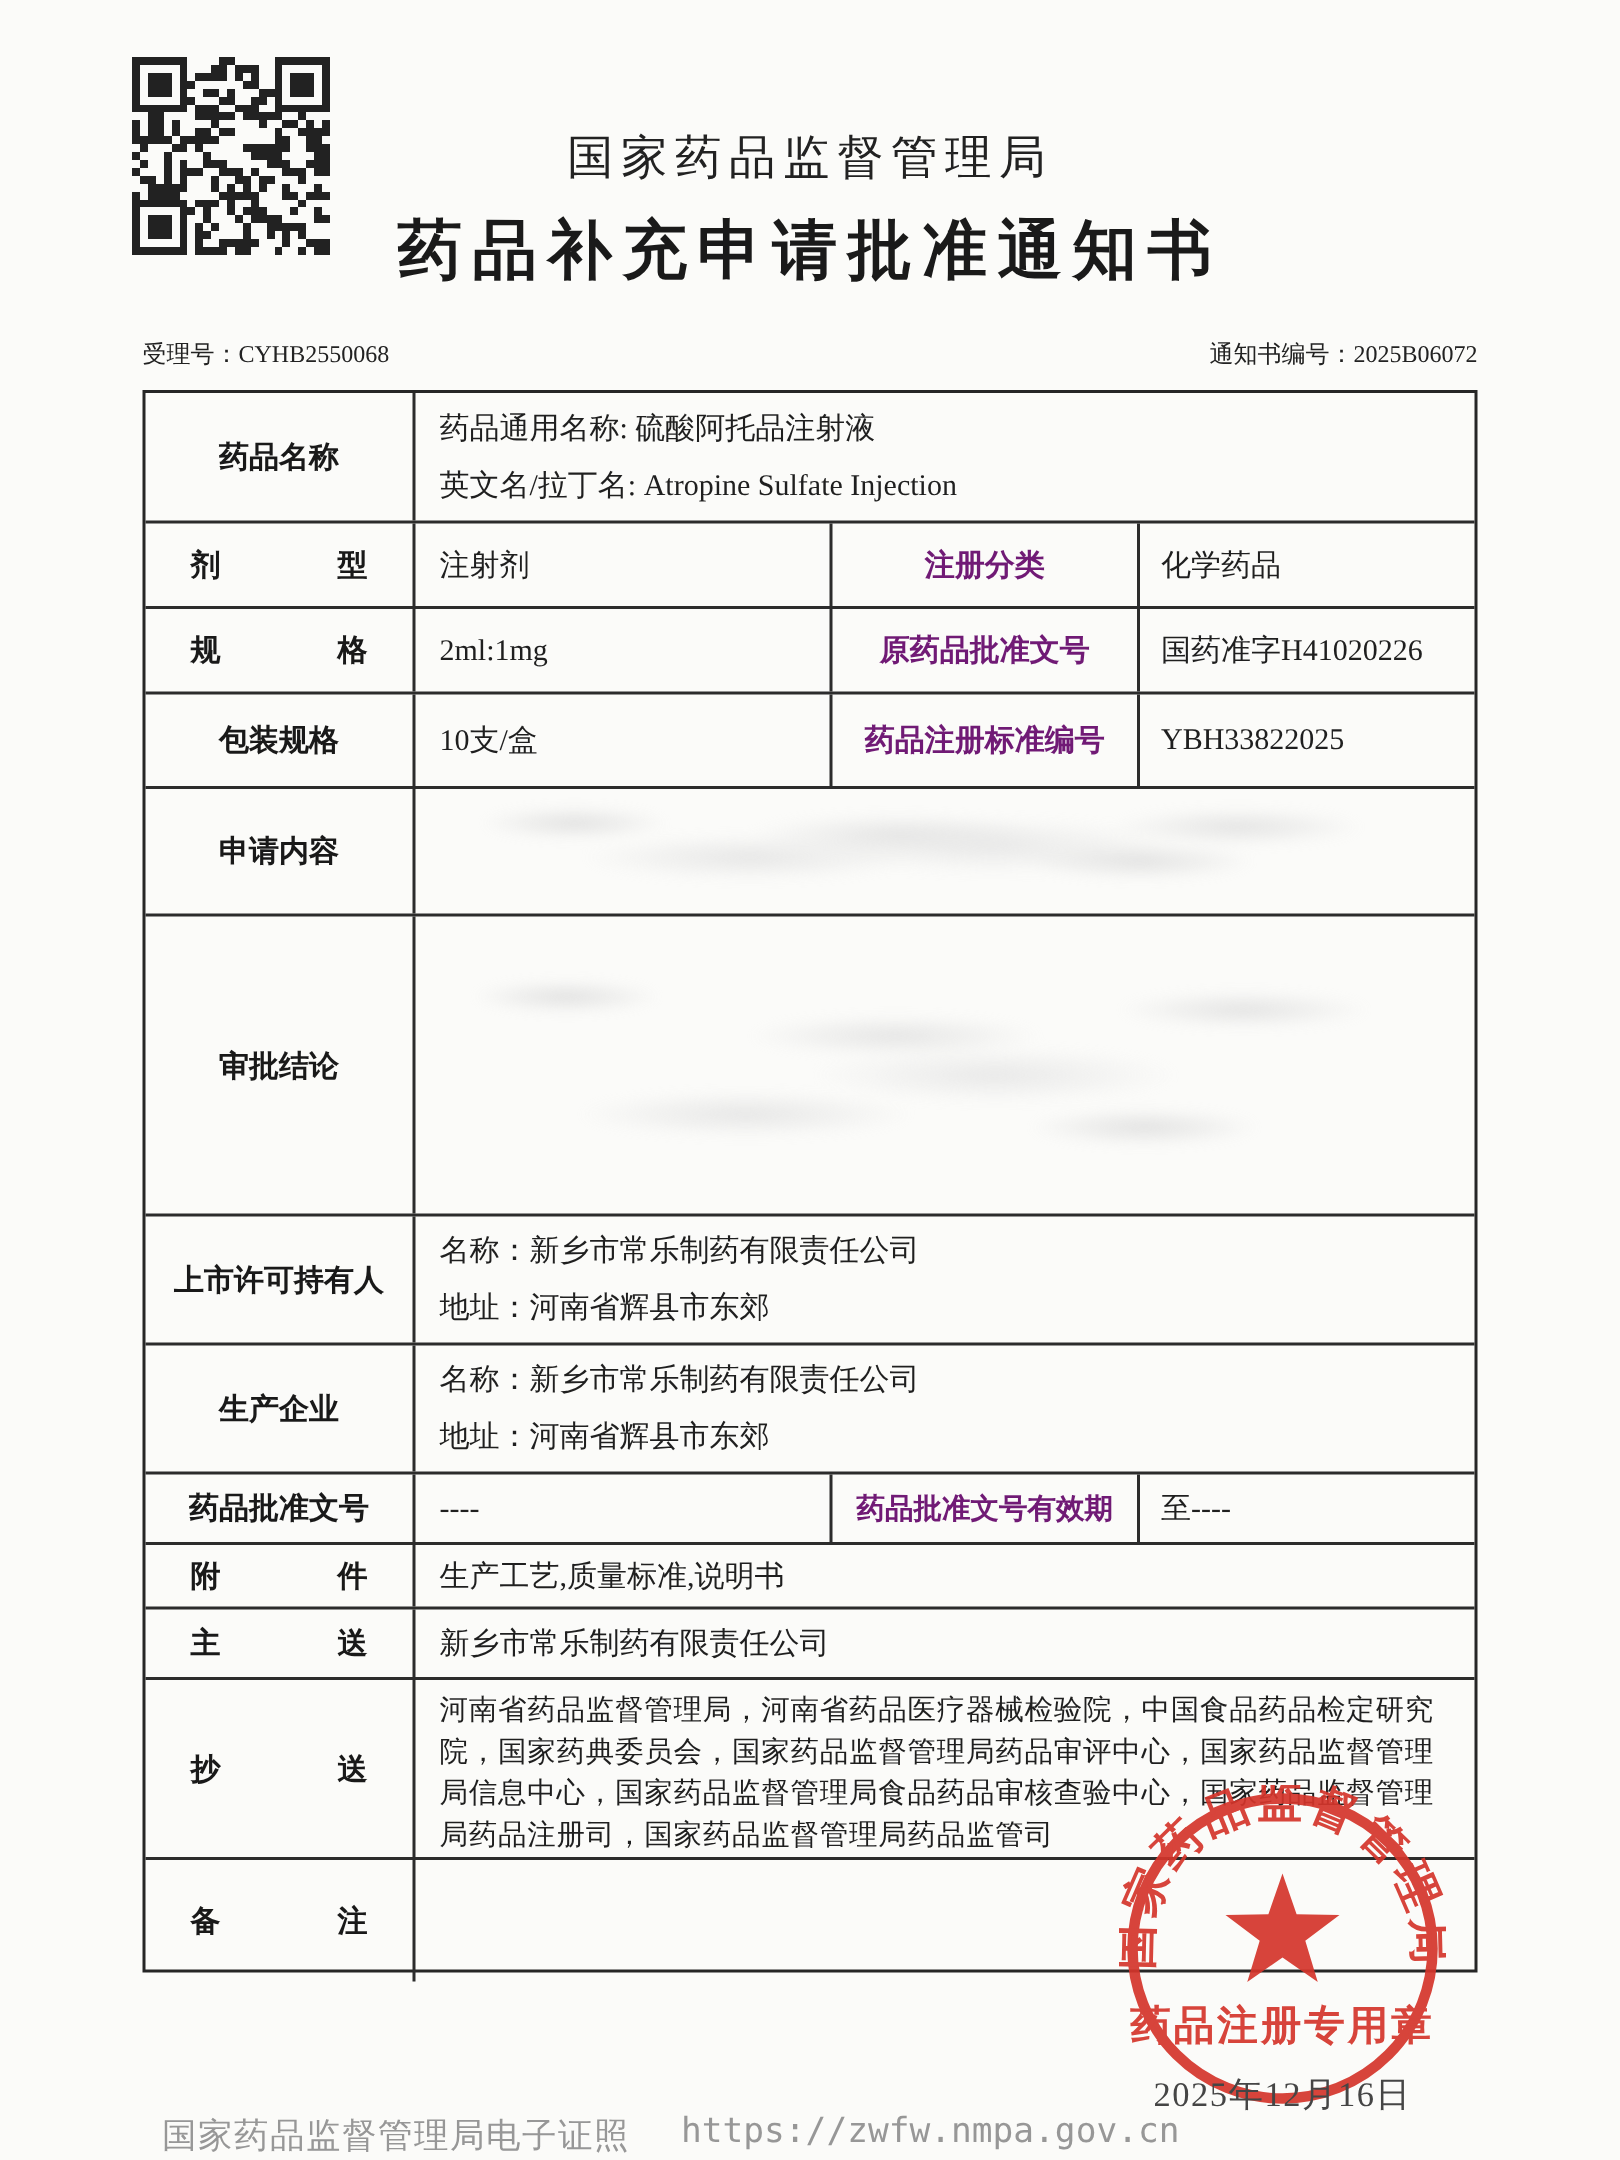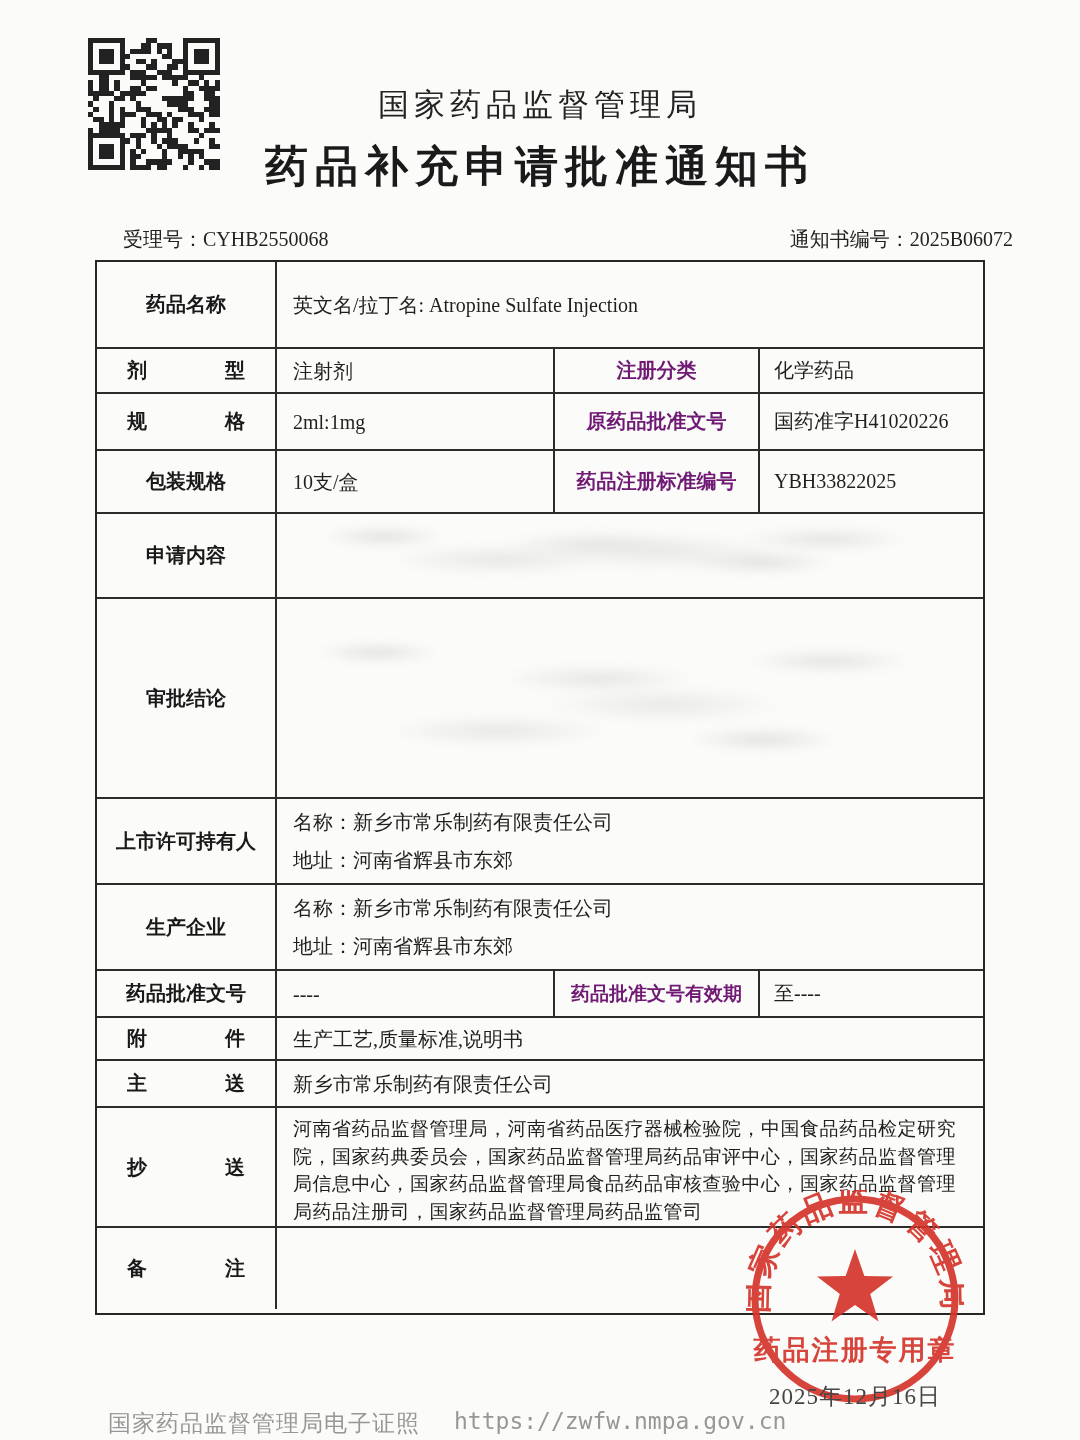--- a/index.html
+++ b/index.html
@@ -18,21 +18,21 @@
     position:absolute;left:0;top:84px;width:100%;
     text-align:center;font-size:31px;letter-spacing:5px;color:#222;
   }
   .doc-title{
     position:absolute;left:0;top:138px;width:100%;
     text-align:center;font-size:43px;font-weight:600;letter-spacing:7px;color:#1a1a1a;
   }
   .meta-row{
     position:absolute;left:95px;top:226px;width:890px;
     display:flex;justify-content:space-between;
-    font-size:20px;color:#222;margin-left:28px;
+    font-size:16px;color:#222;
   }
   
   .doc-table{
     position:absolute;left:95px;top:260px;width:890px;height:1055px;
     border:2.5px solid #262626;
     box-sizing:border-box;
     display:flex;flex-direction:column;
   }
   .t-row{display:flex;box-sizing:border-box;border-top:2px solid #2c2c2c;flex:0 0 auto;position:relative;}
   .t-row:first-child{border-top:none;}
@@ -420,25 +420,26 @@
     <div>
       <span>通知书编号：</span><span>2025B06072</span>
     </div>
   </div>
 
   <div class="doc-table">
 
     <div class="t-row" style="height:85px">
       <div class="cell lab">药品名称</div>
       <div class="cell val two-line">
+        <div>药品通用名称: 硫酸阿托品注射液</div>
         <div>英文名/拉丁名: Atropine Sulfate Injection</div>
       </div>
     </div>
 
-    <div class="t-row" style="height:45px">
+    <div class="t-row" style="height:57px">
       <div class="cell lab">
           <span class="spread">剂型</span>
         </div>
       <div class="cell val center-v" style="flex:0 0 278px">注射剂</div>
       <div class="cell mid-lab">注册分类</div>
       <div class="cell val2">化学药品</div>
     </div>
 
     <div class="t-row" style="height:57px">
       <div class="cell lab">

